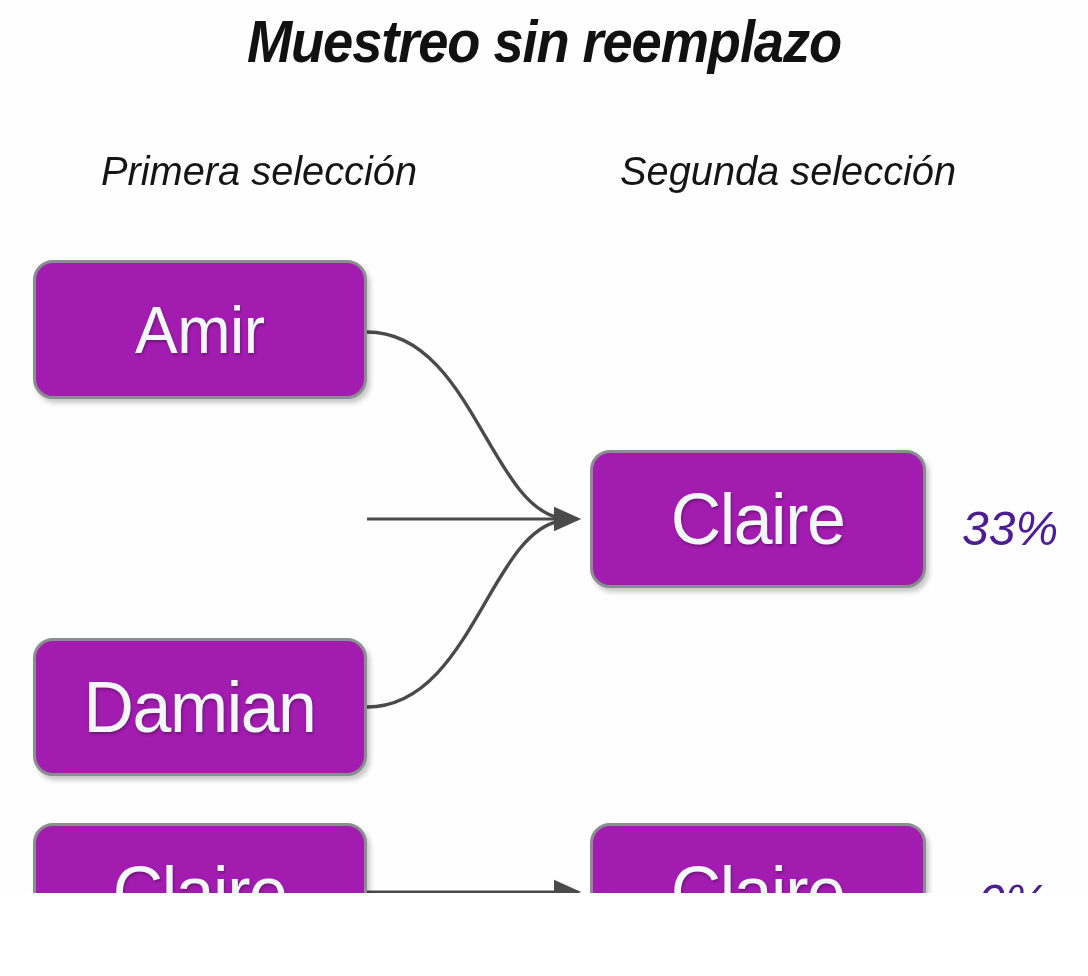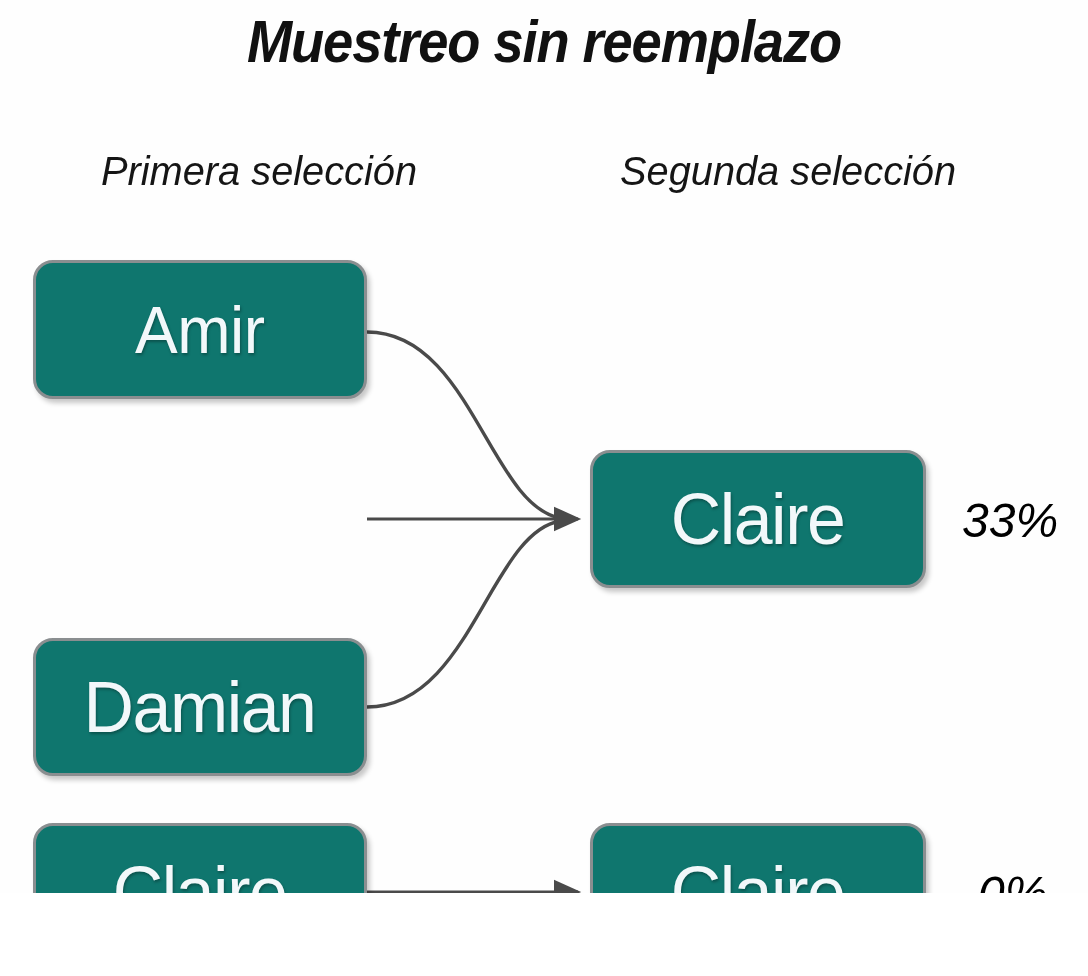--- a/index.html
+++ b/index.html
@@ -48,21 +48,21 @@
     transform: scaleX(0.97);
     transform-origin: 0 50%;
   }
   .col-header.first  { left: 101px; }
   .col-header.second { left: 620px; }
 
   
   .node {
     position: absolute;
     box-sizing: border-box;
-    background: #0f766e;
+    background: #a21caf;
     border: 3px solid #8a8e90;
     border-radius: 20px;
     box-shadow: 3px 4px 5px rgba(0,0,0,0.22);
     display: flex;
     align-items: center;
     justify-content: center;
   }
   .node .node-label {
     font-family: "Liberation Sans", sans-serif;
     font-size: 66px;
@@ -84,22 +84,23 @@
   .n-claire-r1 { left: 590px; top: 450px; width: 336px; height: 138px; }
   .n-claire-r2 { left: 590px; top: 823px; width: 336px; height: 138px; }
 
   
   .pct {
     position: absolute;
     font-family: "Liberation Sans", sans-serif;
     font-size: 48px;
     font-style: italic;
     font-weight: normal;
-    color: #000000;
+    color: #4c1d95;
     white-space: nowrap;
+    margin-top: 8px;
   }
   .pct-33 { left: 962px; top: 493px; }
   .pct-0  { left: 978px; top: 866px; }
 
   
   #arrows {
     position: absolute;
     left: 0; top: 0;
     width: 1088px;
     height: 976px;

